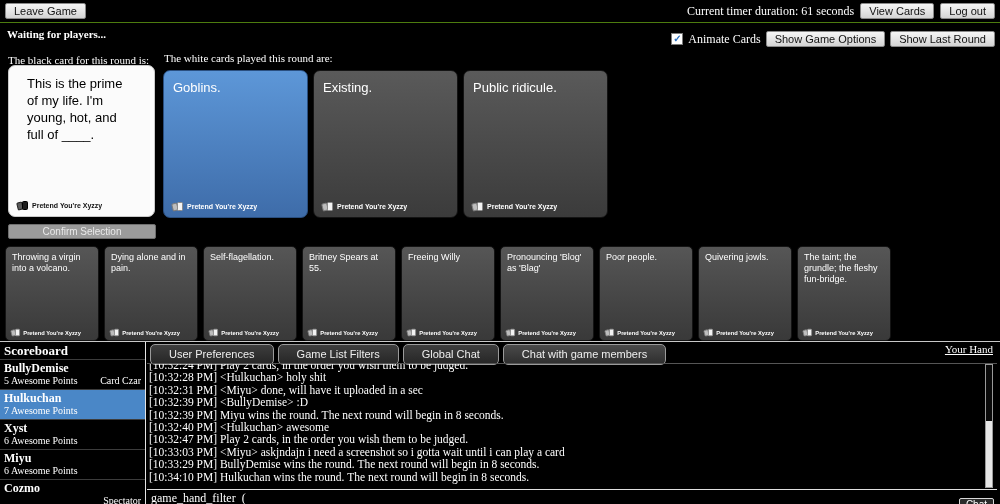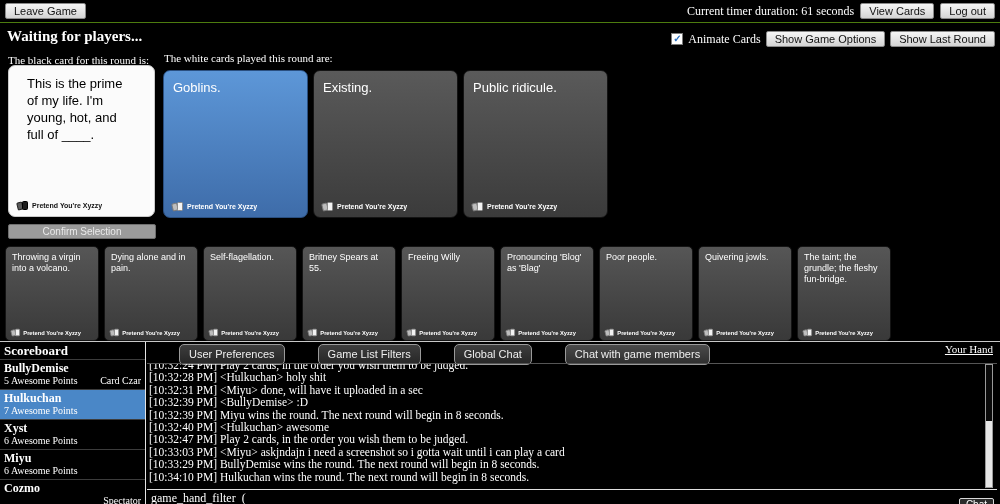--- a/index.html
+++ b/index.html
@@ -12,21 +12,21 @@
          border-radius:2px; color:#111; font:11px "Liberation Sans", sans-serif; padding:1px 8px;
          height:16px; line-height:12px; white-space:nowrap; cursor:pointer; }
 
   
   .topbar { position:absolute; left:0; top:0; width:100%; height:23px; background:#000;
             border-bottom:1px solid #4d7c0f; display:flex; align-items:center; justify-content:space-between; padding:0 5px; }
   .topbar-right { display:flex; align-items:center; gap:6px; }
   .timer { font:12px "Liberation Serif", serif; color:#fff; }
 
   
-  .status { position:absolute; left:7px; top:28px; font-weight:bold; font-size:15px; color:#fff; }
+  .status { position:absolute; left:7px; top:28px; font-weight:bold; font-size:11px; color:#fff; }
   .row2-right { position:absolute; right:5px; top:31px; display:flex; align-items:center; gap:5px; }
   .checkbox { width:12px; height:12px; background:#fff; border:1px solid #7a7a7a; display:inline-flex;
               align-items:center; justify-content:center; font:bold 10px/10px "Liberation Sans", sans-serif; color:#2b6fbf; }
   .chk-label { font:12px "Liberation Serif", serif; color:#fff; }
 
   
   .seclabel { position:absolute; font:11px "Liberation Serif", serif; color:#fff; }
   .lbl-black { left:8px; top:54px; }
   .lbl-white { left:164px; top:52px;text-align:center; }
 
@@ -71,21 +71,21 @@
   .sb-title { font:bold 13px/16px "Liberation Serif", serif; padding:1px 4px 0; }
   .p-row { padding:1px 4px 3px; border-top:1px solid #3c3c3c; }
   .p-row.sel { background:#4a87c7; }
   .p-name { font:bold 12px/14px "Liberation Serif", serif; }
   .p-meta { display:flex; justify-content:space-between; font:10px/11px "Liberation Serif", serif; min-height:11px; }
 
   
   .chatpanel { position:absolute; left:147px; top:0; width:850px; height:163px; }
   .tabs { position:absolute; left:3px; top:2px; display:flex; gap:4px; }
   .tab { background:linear-gradient(#3d3d3d,#262626); border:1px solid #9a9a9a; border-radius:5px;
-         color:#eee; font:11px/13px "Liberation Sans", sans-serif; padding:3px 9px; white-space:nowrap; cursor:pointer;margin-left:29px; }
+         color:#eee; font:11px/13px "Liberation Sans", sans-serif; padding:3px 18px; white-space:nowrap; cursor:pointer; }
   .tab.active { background:linear-gradient(#4a4a4a,#2e2e2e); }
   .tabline { position:absolute; left:0; top:21px; width:100%; border-top:1px solid #555; }
 
   .chatlog { position:absolute; left:2px; top:22px; width:834px; height:124px; overflow:hidden;
              font:11.5px/12.4px "Liberation Serif", serif; color:#fff; }
   .chatlog .msg { white-space:nowrap; }
   .chatlog .msg:first-child { margin-top:-5px; }
 
   .scrollbar { position:absolute; left:838px; top:22px; width:8px; height:124px; background:#0a0a0a;
                border:1px solid #9a9a9a; }

